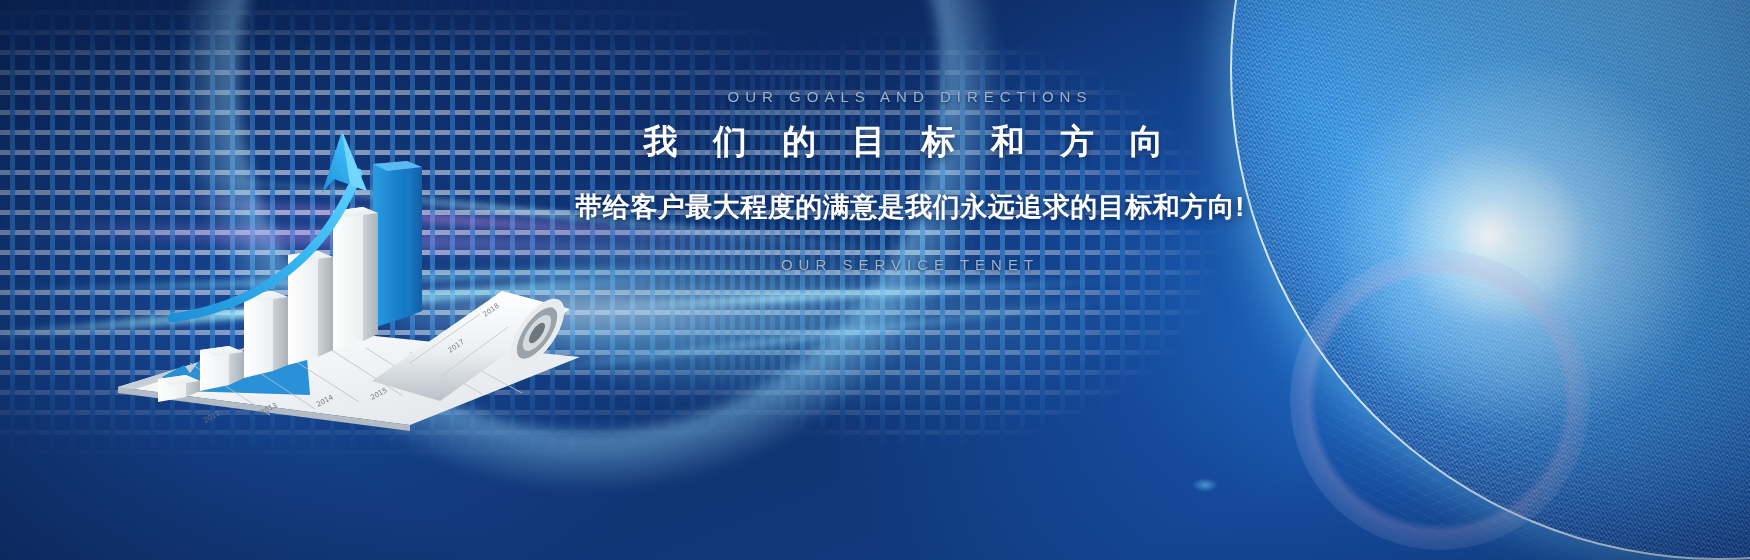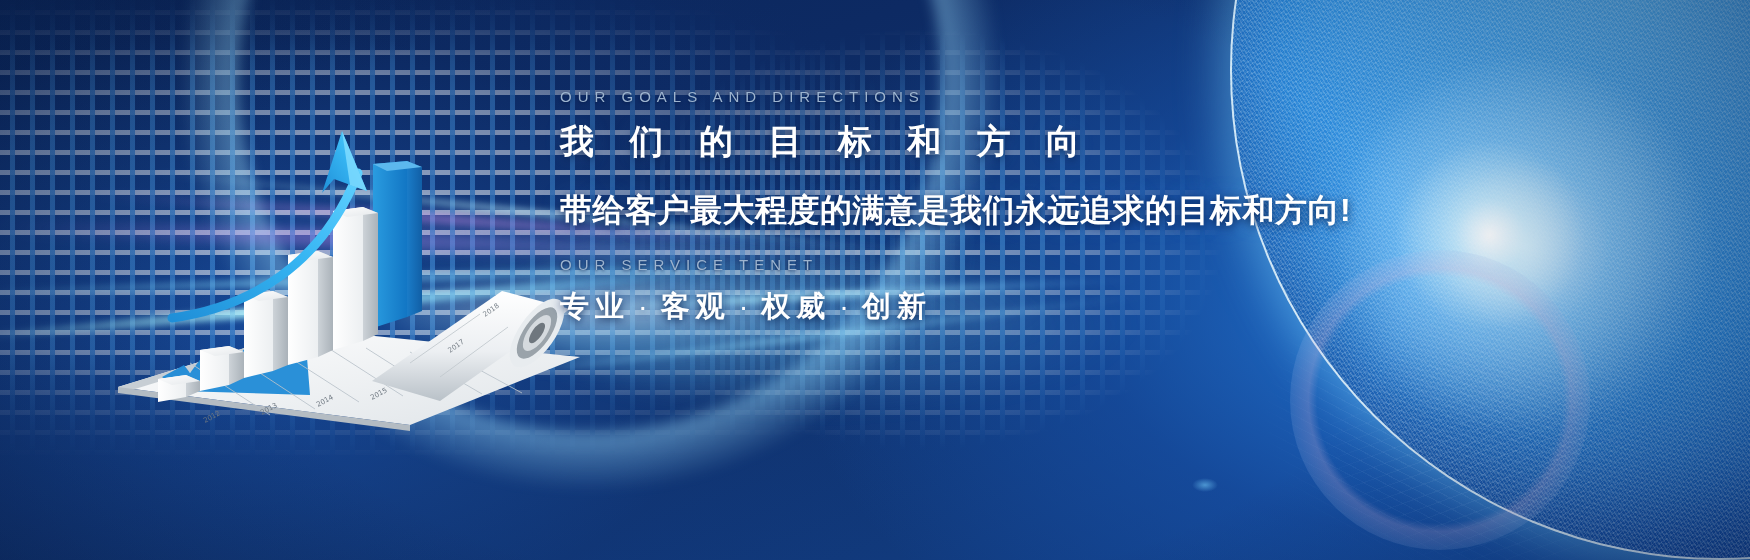--- a/index.html
+++ b/index.html
@@ -145,37 +145,38 @@
       background:linear-gradient(90deg,rgba(90,190,255,0) 0%,rgba(150,225,255,.45) 50%,rgba(0,0,0,0) 100%);
       transform:rotate(-7deg);}
 
   
   .chart-art{position:absolute;left:110px;top:95px;width:470px;height:345px;}
   .chart-art svg{display:block;width:470px;height:345px;}
 
   
   .text-col{
     position:absolute;left:560px;top:88px;width:700px;
+    text-align:center;
   }
   .eyebrow{
     font-size:15px;letter-spacing:6px;color:#9db4cf;
     font-weight:400;margin:0 0 14px 0;text-transform:uppercase;
     text-shadow:0 1px 3px rgba(0,20,60,.7);
   }
   .h-cn{
     font-size:34px;letter-spacing:13px;color:#ffffff;font-weight:700;
     margin:0 0 24px 0;
     text-shadow:0 2px 8px rgba(2,22,64,.85),0 0 18px rgba(90,170,255,.3);
   }
   .sub-cn{
-    font-size:32px;letter-spacing:0.5px;color:#ffffff;font-weight:700;
+    font-size:27px;letter-spacing:0.5px;color:#ffffff;font-weight:700;
     margin:0;white-space:nowrap;
     text-shadow:0 2px 9px rgba(2,22,64,.9),0 0 20px rgba(70,150,255,.35);
   }
-  .block2{position:absolute;left:560px;top:256px;width:700px;}
+  .block2{position:absolute;left:560px;top:256px;width:700px;text-align:center;}
   .tenet{
     font-size:29px;letter-spacing:4px;color:#ffffff;font-weight:700;
     margin:0;white-space:nowrap;
     text-shadow:0 2px 9px rgba(2,22,64,.9),0 0 20px rgba(70,150,255,.35);
   }
   .tenet .sep{color:#ffffff;padding:0 10px;font-size:20px;vertical-align:middle;}
   .tenet .w{letter-spacing:6px;}
 </style>
 </head>
 <body>
@@ -342,18 +343,15 @@
   </div>
 
   <div class="text-col">
     <p class="eyebrow">OUR GOALS AND DIRECTIONS</p>
     <p class="h-cn">我 们 的 目 标 和 方 向</p>
     <p class="sub-cn">带给客户最大程度的满意是我们永远追求的目标和方向!</p>
   </div>
 
   <div class="block2">
     <p class="eyebrow">OUR SERVICE TENET</p>
-    <p class="tenet">
-      <span class="w">专业</span><span class="sep">·</span><span class="w">客观</span><span class="sep">·</span><span class="w">权威</span><span class="sep">·</span><span class="w">创新</span>
-    </p>
   </div>
 
 </div>
 
 </body></html>

